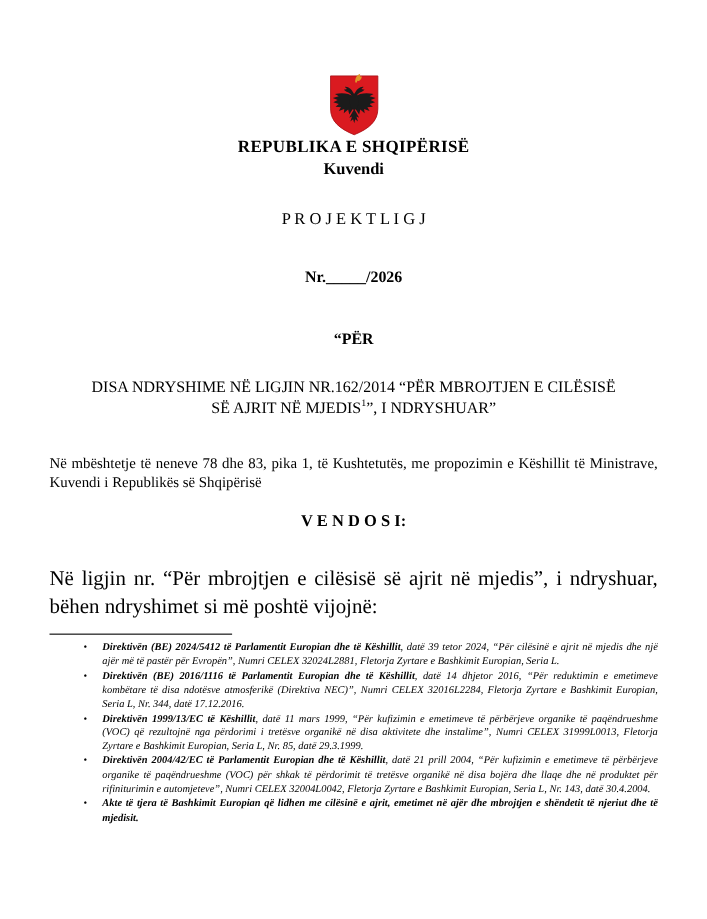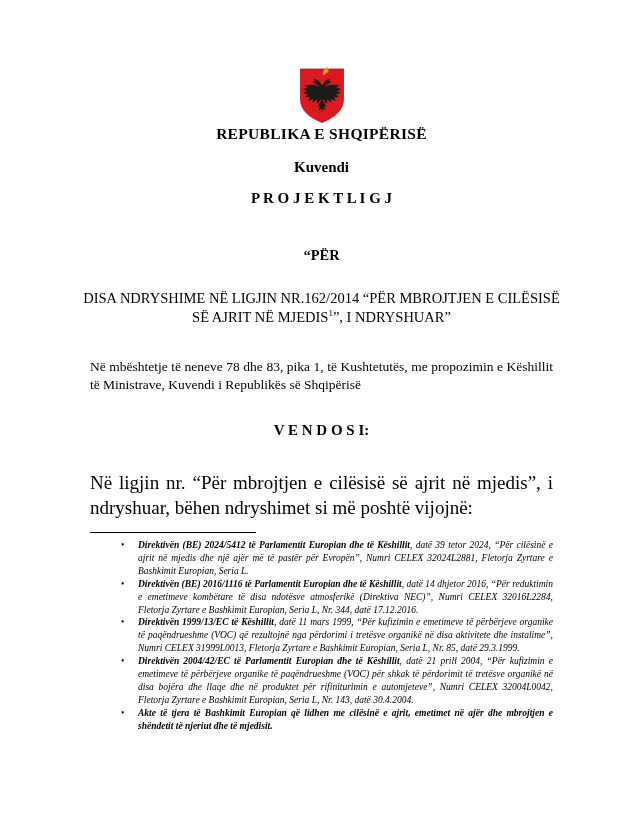--- a/index.html
+++ b/index.html
@@ -6,39 +6,39 @@
   html, body { background:#ffffff; }
   .page {
     width:643px; height:835px;
     background:#ffffff;
     color:#000;
     font-family:"Liberation Serif", serif;
     position:relative;
     overflow:hidden;
     margin:0 auto;
   }
-  .content { padding:0 90px; }
+  .content { padding:0 45px; }
   .center { text-align:center; }
 
   .emblem-wrap { display:flex; justify-content:center; padding-top:64px; }
   .emblem-wrap svg { display:block; }
 
   .republic { font-weight:bold; font-size:15.5px; margin-top:1px; letter-spacing:0.3px; }
-  .kuvendi  { font-weight:bold; font-size:15px;   margin-top:16px; }
+  .kuvendi  { font-weight:bold; font-size:15px;   margin-top:3px; }
 
-  .doc-type { font-weight:bold; font-size:15px; margin-top:14px; }
+  .doc-type { font-weight:normal; font-size:15px; margin-top:29px; }
   .doc-number { font-weight:bold; font-size:14.5px; margin-top:35px; }
 
   .title-per  { font-weight:bold; font-size:14.5px; margin-top:40px; }
   .title-main { font-weight:normal; font-size:14.5px; margin-top:25px;
                 line-height:1.32; max-width:478px; margin-left:auto; margin-right:auto; }
   .title-main sup { font-size:9px; vertical-align:super; line-height:0; }
 
   .preamble { font-size:13.5px; line-height:1.35; margin-top:31px; text-align:justify; }
-  .decision { font-weight:bold; font-size:15px; margin-top:27px; }
+  .decision { font-weight:bold; font-size:15px; margin-top:17px; }
   .body-par { font-size:19px; line-height:1.35; margin-top:31px; text-align:justify; }
 
   .footnote-rule { border:0; border-top:1px solid #000; width:166px; margin:11px 0 6px 0; }
 
   .footnote { font-size:9.5px; font-style:italic; line-height:1.36; }
   .footnote-intro { font-weight:bold; margin-left:48px; }
   .footnote-list { list-style:none; margin-left:31px; margin-top:1px; }
   .footnote-list li { position:relative; padding-left:17px; text-align:justify; }
   .footnote-list li .marker { position:absolute; left:0; top:0; font-style:normal; }
   .fn-lead { font-weight:bold; }
@@ -64,20 +64,21 @@
         <path d="M50 70 l-9 16 5 -2 -3 9 5 -4 2 7 2 -7 5 4 -3 -9 5 2 z"></path>
       </g>
     </svg>
   </div>
 
   <div class="center republic">REPUBLIKA E SHQIPËRISË</div>
   <div class="center kuvendi">Kuvendi</div>
 
   <div class="center doc-type">P R O J E K T L I G J</div>
 
+  <div class="center doc-number">Nr._____/2026</div>
 
   <div class="center title-per">“PËR</div>
 
   <div class="center title-main"><span>DISA NDRYSHIME NË LIGJIN NR.162/2014 “PËR MBROJTJEN E CILËSISË SË AJRIT NË MJEDIS</span><sup>1</sup><span>”, I NDRYSHUAR”</span></div>
 
   <div class="content">
     <p class="preamble">Në mbështetje të neneve 78 dhe 83, pika 1, të Kushtetutës, me propozimin e Këshillit të Ministrave, Kuvendi i Republikës së Shqipërisë</p>
 
     <div class="center decision">V E N D O S I:</div>
 

